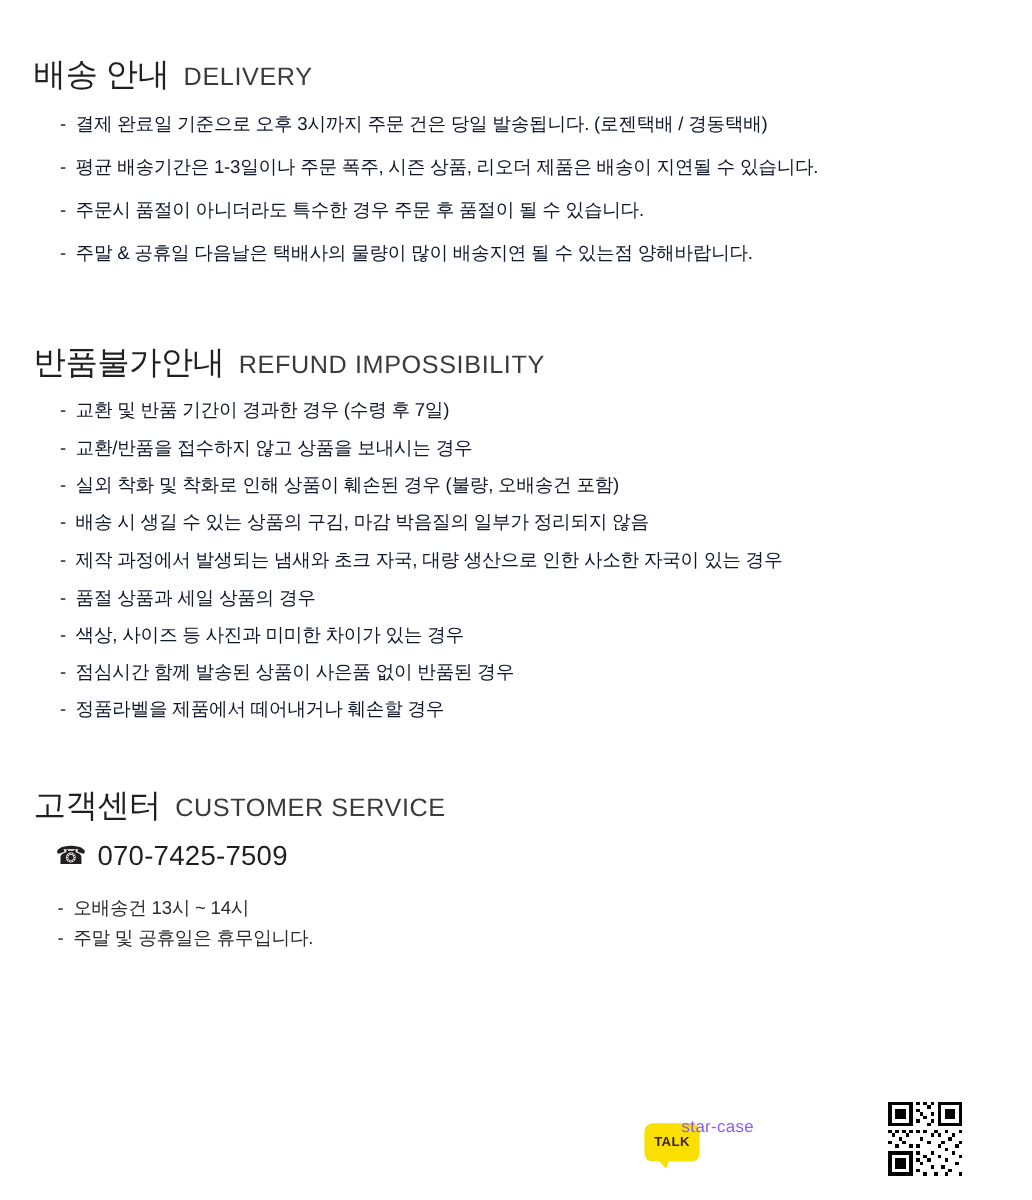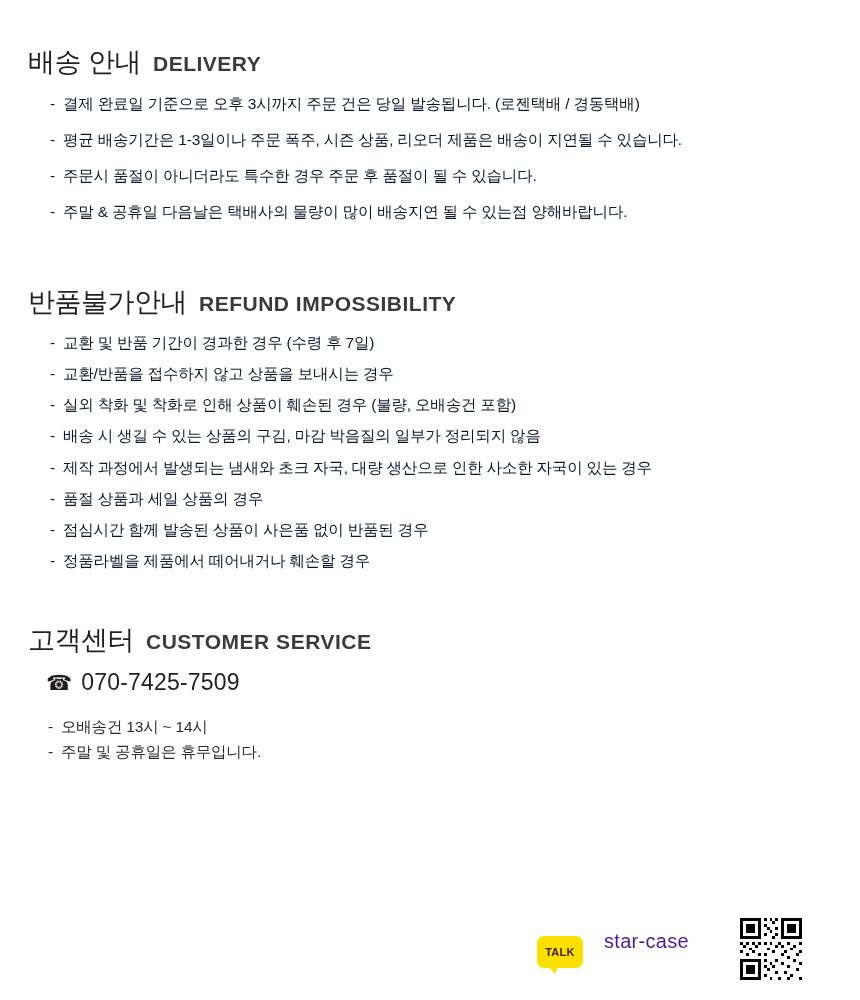--- a/index.html
+++ b/index.html
@@ -39,21 +39,21 @@
   }
   .heading .kr {
     font-size: 27px;
     font-weight: 400;
     letter-spacing: -0.5px;
     color: #231f20;
     line-height: 1.1;
   }
   .heading .en {
     font-size: 21px;
-    font-weight: 700;
+    font-weight: 400;
     letter-spacing: 0.5px;
     color: #3b3b3b;
     line-height: 1.1;
   }
 
   
   ul.items {
     list-style: none;
     margin: 0;
     padding: 0 0 0 22px;
@@ -131,24 +131,24 @@
     position: absolute;
     bottom: -6px;
     left: 11px;
     width: 0; height: 0;
     border-left: 7px solid transparent;
     border-right: 3px solid transparent;
     border-top: 8px solid #f9e000;
   }
   .brand-name {
     position: absolute;
-    left: 604px;
+    left: 568px;
     top: 12px;
-    font-size: 20px;
-    color: #4c1d95;
+    font-size: 14px;
+    color: #8b5cf6;
     letter-spacing: 0.3px;
   }
   .qr {
     position: absolute;
     left: 740px;
     top: 0px;
     width: 62px;
     height: 62px;
   }
   .qr svg { display: block; }
@@ -176,20 +176,21 @@
       <span class="kr">반품불가안내</span>
       <span class="en">REFUND IMPOSSIBILITY</span>
     </div>
     <ul class="items">
       <li><span class="dash">-</span><span>교환 및 반품 기간이 경과한 경우 (수령 후 7일)</span></li>
       <li><span class="dash">-</span><span>교환/반품을 접수하지 않고 상품을 보내시는 경우</span></li>
       <li><span class="dash">-</span><span>실외 착화 및 착화로 인해 상품이 훼손된 경우 (불량, 오배송건 포함)</span></li>
       <li><span class="dash">-</span><span>배송 시 생길 수 있는 상품의 구김, 마감  박음질의 일부가 정리되지 않음</span></li>
       <li><span class="dash">-</span><span>제작 과정에서 발생되는 냄새와 초크 자국, 대량 생산으로 인한 사소한 자국이 있는 경우</span></li>
       <li><span class="dash">-</span><span>품절 상품과 세일 상품의 경우</span></li>
+      <li><span class="dash">-</span><span>색상, 사이즈 등 사진과 미미한 차이가 있는 경우</span></li>
       <li><span class="dash">-</span><span>점심시간 함께 발송된 상품이 사은품 없이 반품된 경우</span></li>
       <li><span class="dash">-</span><span>정품라벨을 제품에서 떼어내거나 훼손할 경우</span></li>
     </ul>
   </section>
 
   <section class="section sec-cs">
     <div class="heading">
       <span class="kr">고객센터</span>
       <span class="en">CUSTOMER SERVICE</span>
     </div>

